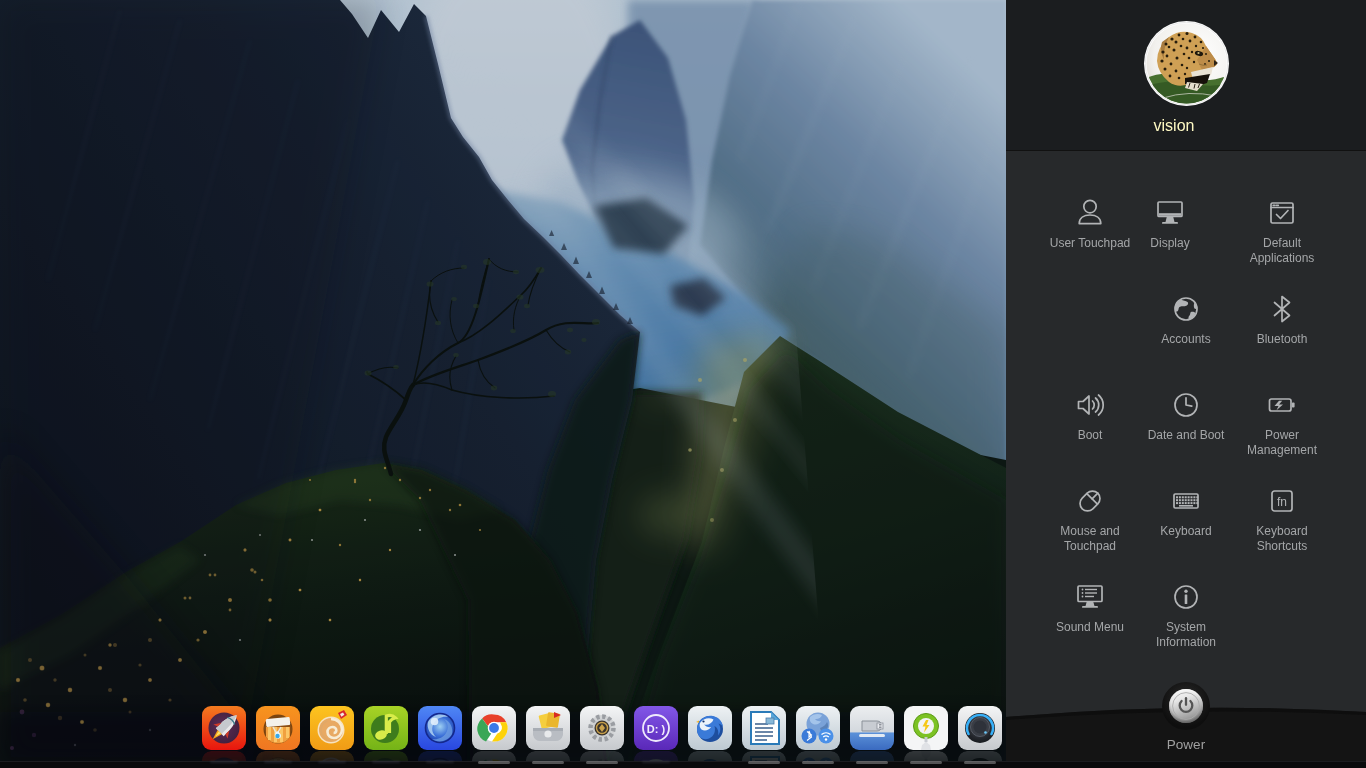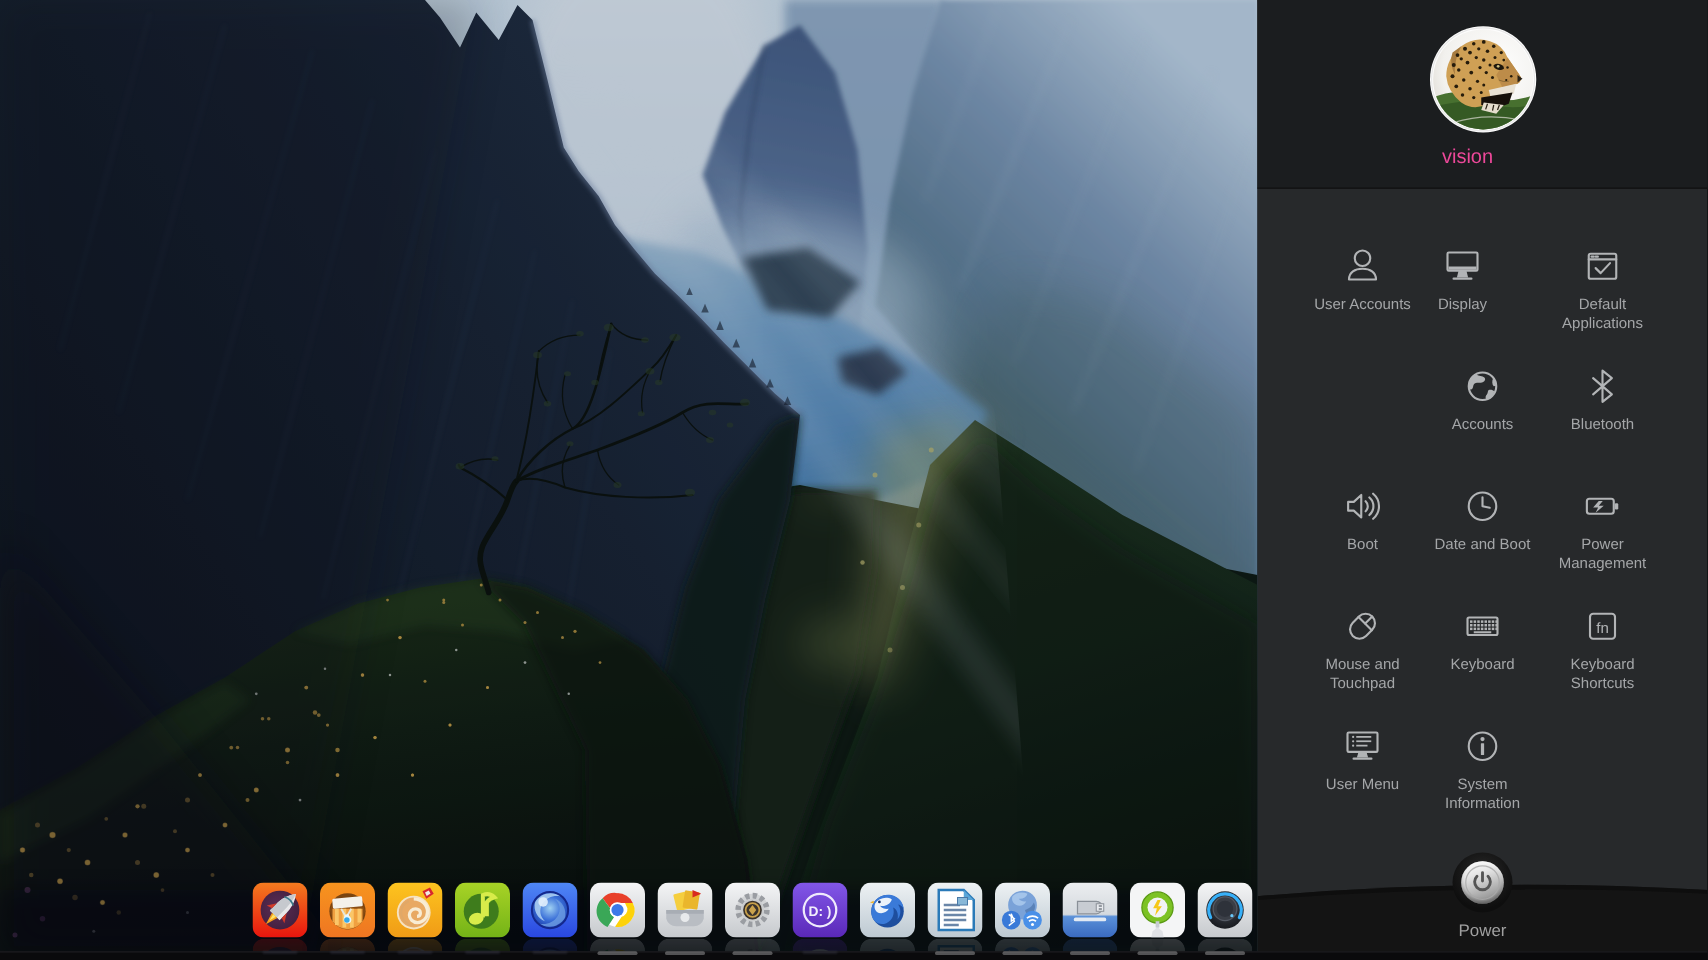--- a/index.html
+++ b/index.html
@@ -1,20 +1,20 @@
 <!DOCTYPE html>
 <html><head>
 <meta charset="utf-8">
 <style>
 html,body{margin:0;padding:0;width:1366px;height:768px;overflow:hidden;background:#000;
 font-family:"Liberation Sans",sans-serif;}
 #wall{position:absolute;left:0;top:0;width:1006px;height:768px;}
 #panel{position:absolute;left:1006px;top:0;width:360px;height:768px;background:#27292b;}
 #phead{position:absolute;left:0;top:0;width:360px;height:150px;background:#1b1d1f;border-bottom:1px solid #111;}
-#uname{position:absolute;left:0;top:117px;width:336px;text-align:center;color:#ec4899;font-size:16px;}
+#uname{position:absolute;left:0;top:117px;width:336px;text-align:center;color:#fef9c3;font-size:16px;}
 .cell{position:absolute;width:96px;text-align:center;color:#a4a6a8;font-size:12px;line-height:15px;}
 .cell svg{display:block;margin:0 auto 6px auto;}
 #powlbl{position:absolute;left:0;top:737px;width:360px;text-align:center;color:#a0a0a0;font-size:13.5px;}
 #dock{position:absolute;left:0;top:0;width:1006px;height:768px;}
 .dk{position:absolute;top:706px;width:44px;height:44px;border-radius:9px;}
 #bbar{position:absolute;left:0;top:761px;width:1366px;height:7px;background:#0a0a0c;border-top:1px solid #1c1c20;}
 
 .gi{stroke:#b2b4b6;fill:none;stroke-width:1.7;stroke-linecap:round;stroke-linejoin:round;}
 .gf{fill:#b2b4b6;stroke:none;}
 #pwbtn{position:absolute;left:156px;top:682px;width:48px;height:48px;border-radius:50%;
@@ -713,21 +713,21 @@
 <path d="M56,44 Q60,46 64,45" stroke="#8a6a34" stroke-width="0.8" fill="none"></path>
 </g>
 <circle cx="43.5" cy="43.5" r="41.2" fill="none" stroke="#e8e8e8" stroke-width="1"></circle>
 </svg>
  <div id="uname">vision</div>
 <div class="cell" style="left:36px;top:196px">
       <svg width="34" height="34" viewBox="0 0 34 34">
         <circle class="gi" cx="17" cy="10.6" r="6.2"></circle>
         <path class="gi" d="M6.2,27.6 c0,-5.8 4.8,-8.6 10.8,-8.6 s10.8,2.8 10.8,8.6 Z"></path>
       </svg>
-      <div>User Accounts</div>
+      <div>User Touchpad</div>
     </div>
 <div class="cell" style="left:116px;top:196px">
       <svg width="34" height="34" viewBox="0 0 34 34">
         <rect class="gi" x="5" y="6" width="24" height="14.5" rx="1"></rect>
         <rect class="gf" x="5.8" y="17.2" width="22.4" height="2.6"></rect>
         <path class="gf" d="M13.8,20.8 L12.5,26 h9 l-1.3,-5.2 Z"></path>
         <rect class="gf" x="9" y="26" width="16" height="1.8" rx="0.9"></rect>
       </svg>
       <div>Display</div>
     </div>
@@ -833,21 +833,21 @@
         <rect class="gi" x="5" y="6" width="24" height="15.5" rx="1"></rect>
         <circle class="gf" cx="9.5" cy="9.5" r="0.9"></circle>
         <rect class="gf" x="12" y="8.8" width="12" height="1.4"></rect>
         <circle class="gf" cx="9.5" cy="13" r="0.9"></circle>
         <rect class="gf" x="12" y="12.3" width="12" height="1.4"></rect>
         <circle class="gf" cx="9.5" cy="16.5" r="0.9"></circle>
         <rect class="gf" x="12" y="15.8" width="9" height="1.4"></rect>
         <path class="gf" d="M13.8,21.5 L12.5,26 h9 l-1.3,-4.5 Z"></path>
         <rect class="gf" x="9" y="26" width="16" height="1.8" rx="0.9"></rect>
       </svg>
-      <div>User Menu</div>
+      <div>Sound Menu</div>
     </div>
 <div class="cell" style="left:132px;top:580px">
       <svg width="34" height="34" viewBox="0 0 34 34">
         <circle class="gi" cx="17" cy="17" r="11" stroke-width="1.8"></circle>
         <circle class="gf" cx="17" cy="11.2" r="1.7"></circle>
         <rect class="gf" x="15.7" y="14.5" width="2.6" height="9.5" rx="0.5"></rect>
       </svg>
       <div>System<br>Information</div>
     </div>
  <div id="pcurve"><svg width="360" height="78" viewBox="0 0 360 78">

